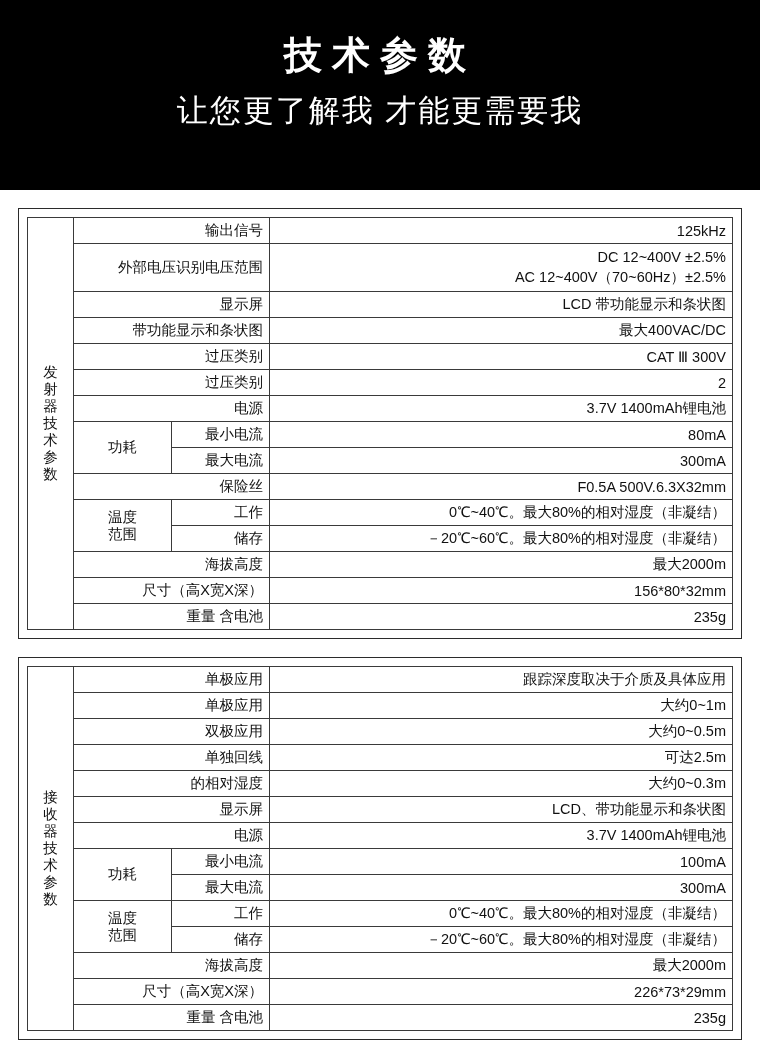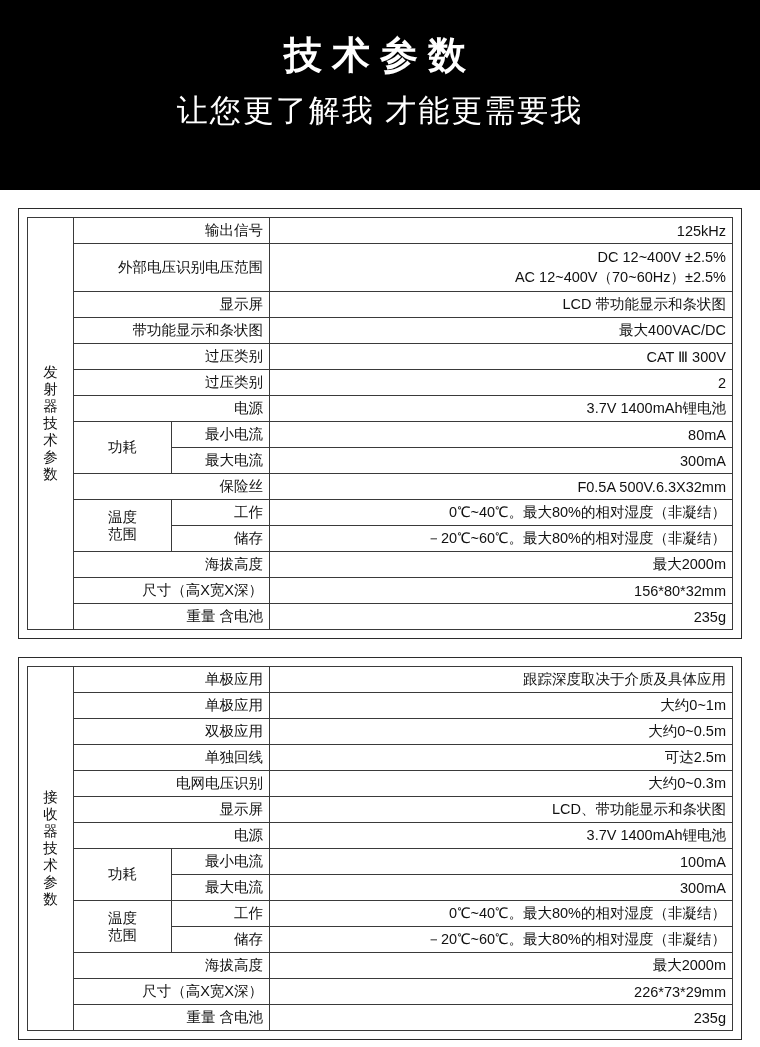--- a/index.html
+++ b/index.html
@@ -210,21 +210,21 @@
           </tr>
           <tr>
             <td class="label" colspan="2">双极应用</td>
             <td class="value">大约0~0.5m</td>
           </tr>
           <tr>
             <td class="label" colspan="2">单独回线</td>
             <td class="value">可达2.5m</td>
           </tr>
           <tr>
-            <td class="label" colspan="2">电网电压识别</td>
+            <td class="label" colspan="2">的相对湿度</td>
             <td class="value">大约0~0.3m</td>
           </tr>
           <tr>
             <td class="label" colspan="2">显示屏</td>
             <td class="value">LCD、带功能显示和条状图</td>
           </tr>
           <tr>
             <td class="label" colspan="2">电源</td>
             <td class="value">3.7V 1400mAh锂电池</td>
           </tr>

